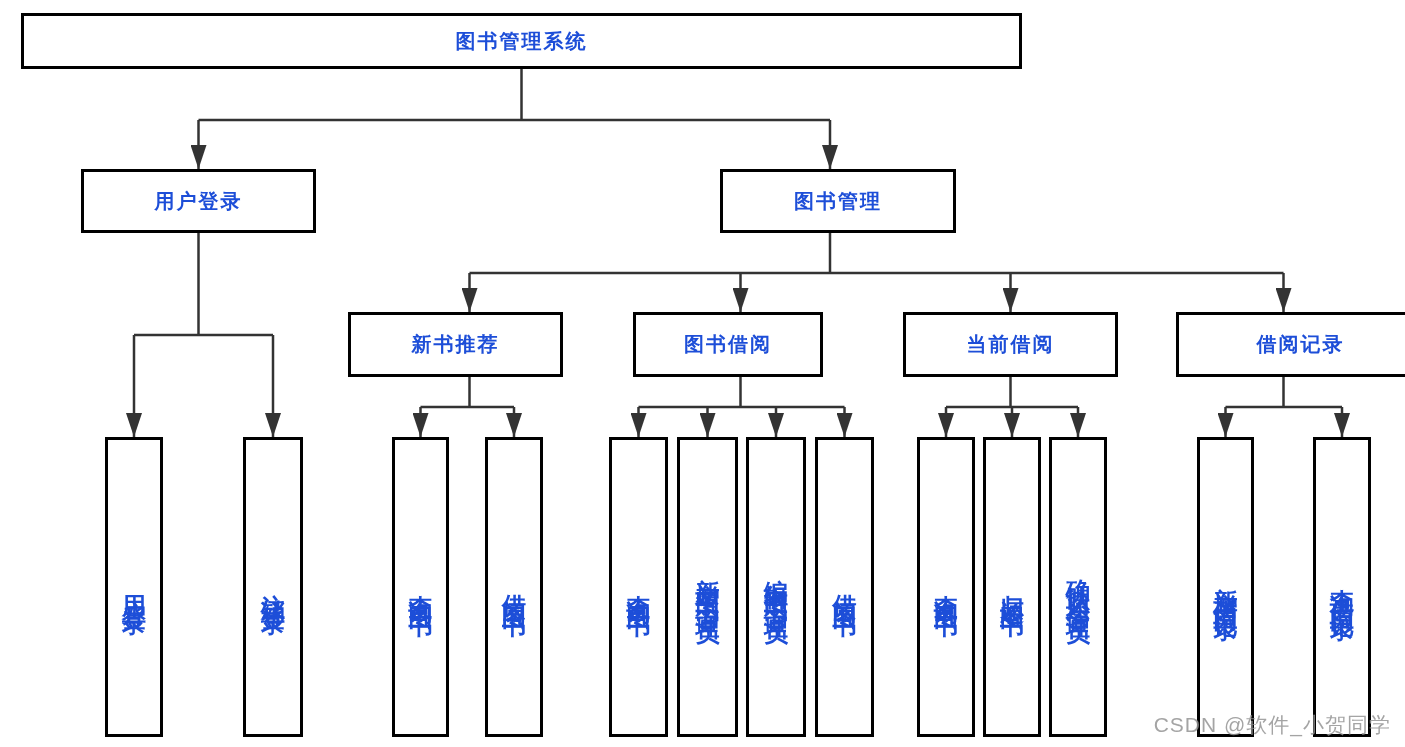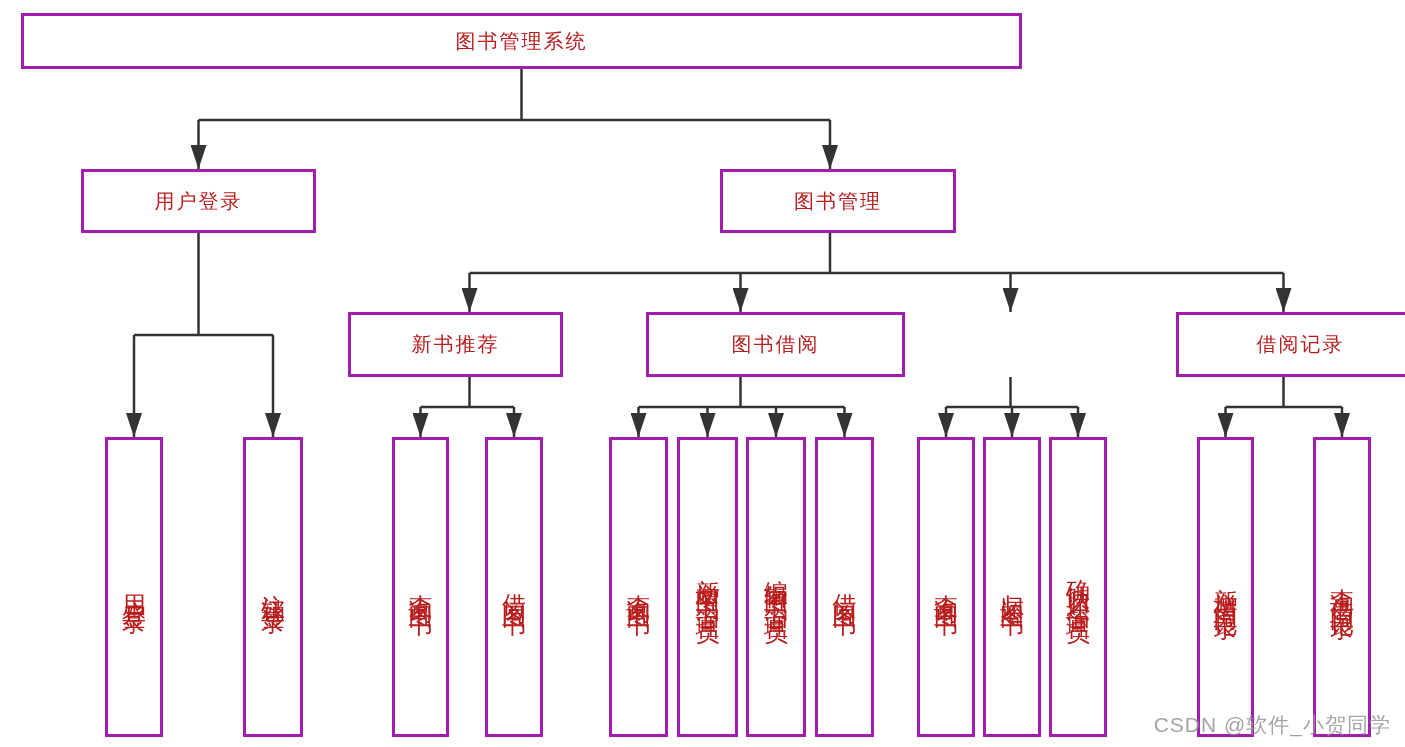--- a/index.html
+++ b/index.html
@@ -3,22 +3,22 @@
 <meta charset="utf-8">
 <style>
   html,body{margin:0;padding:0;background:#fff;}
   .canvas{
     position:relative;width:1405px;height:747px;background:#ffffff;
     font-family:"Liberation Sans",sans-serif;overflow:hidden;
   }
   .connector-layer{position:absolute;left:0;top:0;z-index:0;}
   .nodebox{
     position:absolute;box-sizing:border-box;background:#ffffff;
-    border:3px solid #a21caf;color:#b91c1c;z-index:2;
-    display:flex;align-items:center;justify-content:center;
+    border:3px solid #000000;color:#1d4ed8;z-index:2;
+    display:flex;align-items:center;justify-content:center;font-weight:bold;
   }
   .hbox{font-size:20px;letter-spacing:2px;white-space:nowrap;}
   .vbox{
     font-size:24px;letter-spacing:6px;
     writing-mode:vertical-rl;text-orientation:mixed;
     line-height:1;
   }
   .watermark{
     position:absolute;z-index:5;right:14px;bottom:8px;
     font-size:21px;color:rgba(148,148,148,0.85);
@@ -79,21 +79,22 @@
       <line x1="1342" y1="407" x2="1342" y2="437" marker-end="url(#ah)"></line>
     </g>
   </svg>
 
   <div class="nodebox hbox" style="left:21px;top:13px;width:1001px;height:56px;">图书管理系统</div>
 
   <div class="nodebox hbox" style="left:81px;top:169px;width:235px;height:64px;">用户登录</div>
   <div class="nodebox hbox" style="left:712px;top:169px;width:236px;height:64px;margin-left:8px;">图书管理</div>
 
   <div class="nodebox hbox" style="left:348px;top:312px;width:215px;height:65px;">新书推荐</div>
-  <div class="nodebox hbox" style="left:633px;top:312px;width:259px;height:65px;margin-left:13px;">图书借阅</div>
+  <div class="nodebox hbox" style="left:633px;top:312px;width:190px;height:65px;">图书借阅</div>
+  <div class="nodebox hbox" style="left:903px;top:312px;width:215px;height:65px;">当前借阅</div>
   <div class="nodebox hbox" style="left:1176px;top:312px;width:249px;height:65px;">借阅记录</div>
 
   <div class="nodebox vbox" style="left:105px;top:437px;width:58px;height:300px;">用户登录</div>
   <div class="nodebox vbox" style="left:243px;top:437px;width:60px;height:300px;">注销登录</div>
 
   <div class="nodebox vbox" style="left:392px;top:437px;width:57px;height:300px;">查询图书</div>
   <div class="nodebox vbox" style="left:485px;top:437px;width:58px;height:300px;">借阅图书</div>
 
   <div class="nodebox vbox" style="left:609px;top:437px;width:59px;height:300px;">查询图书</div>
   <div class="nodebox vbox" style="left:677px;top:437px;width:61px;height:300px;">新增图书（管理员）</div>

